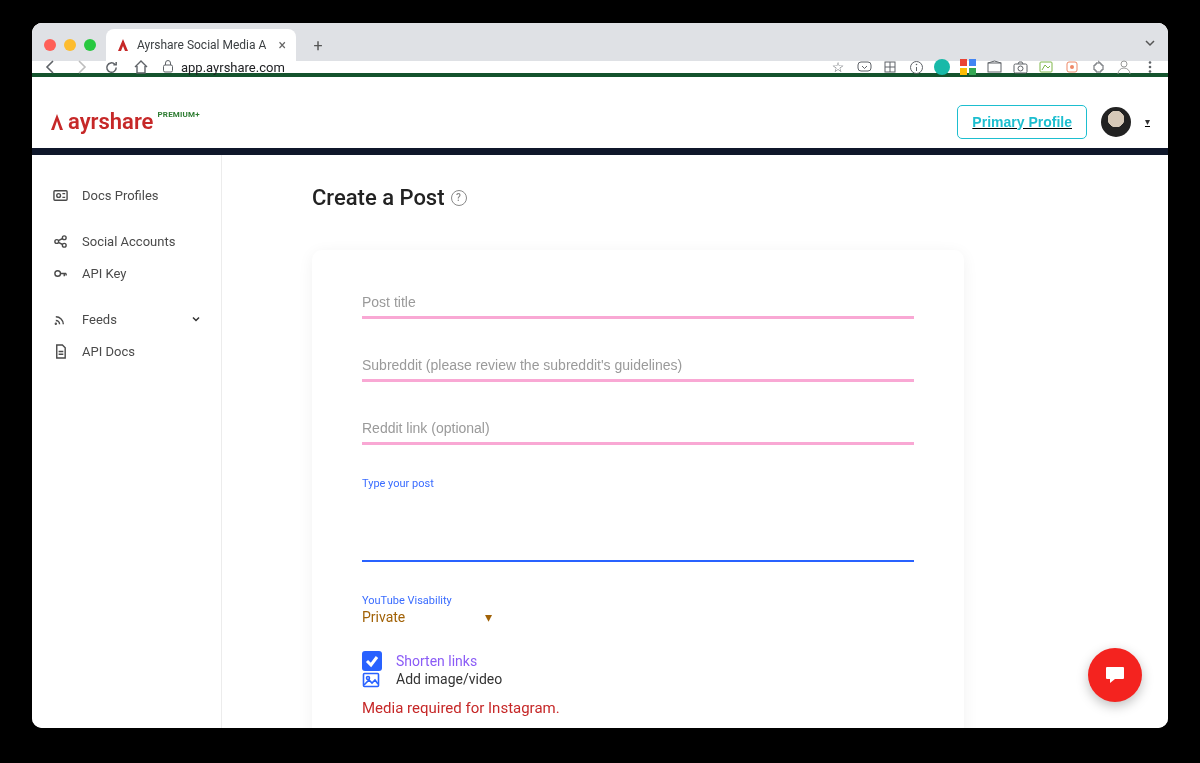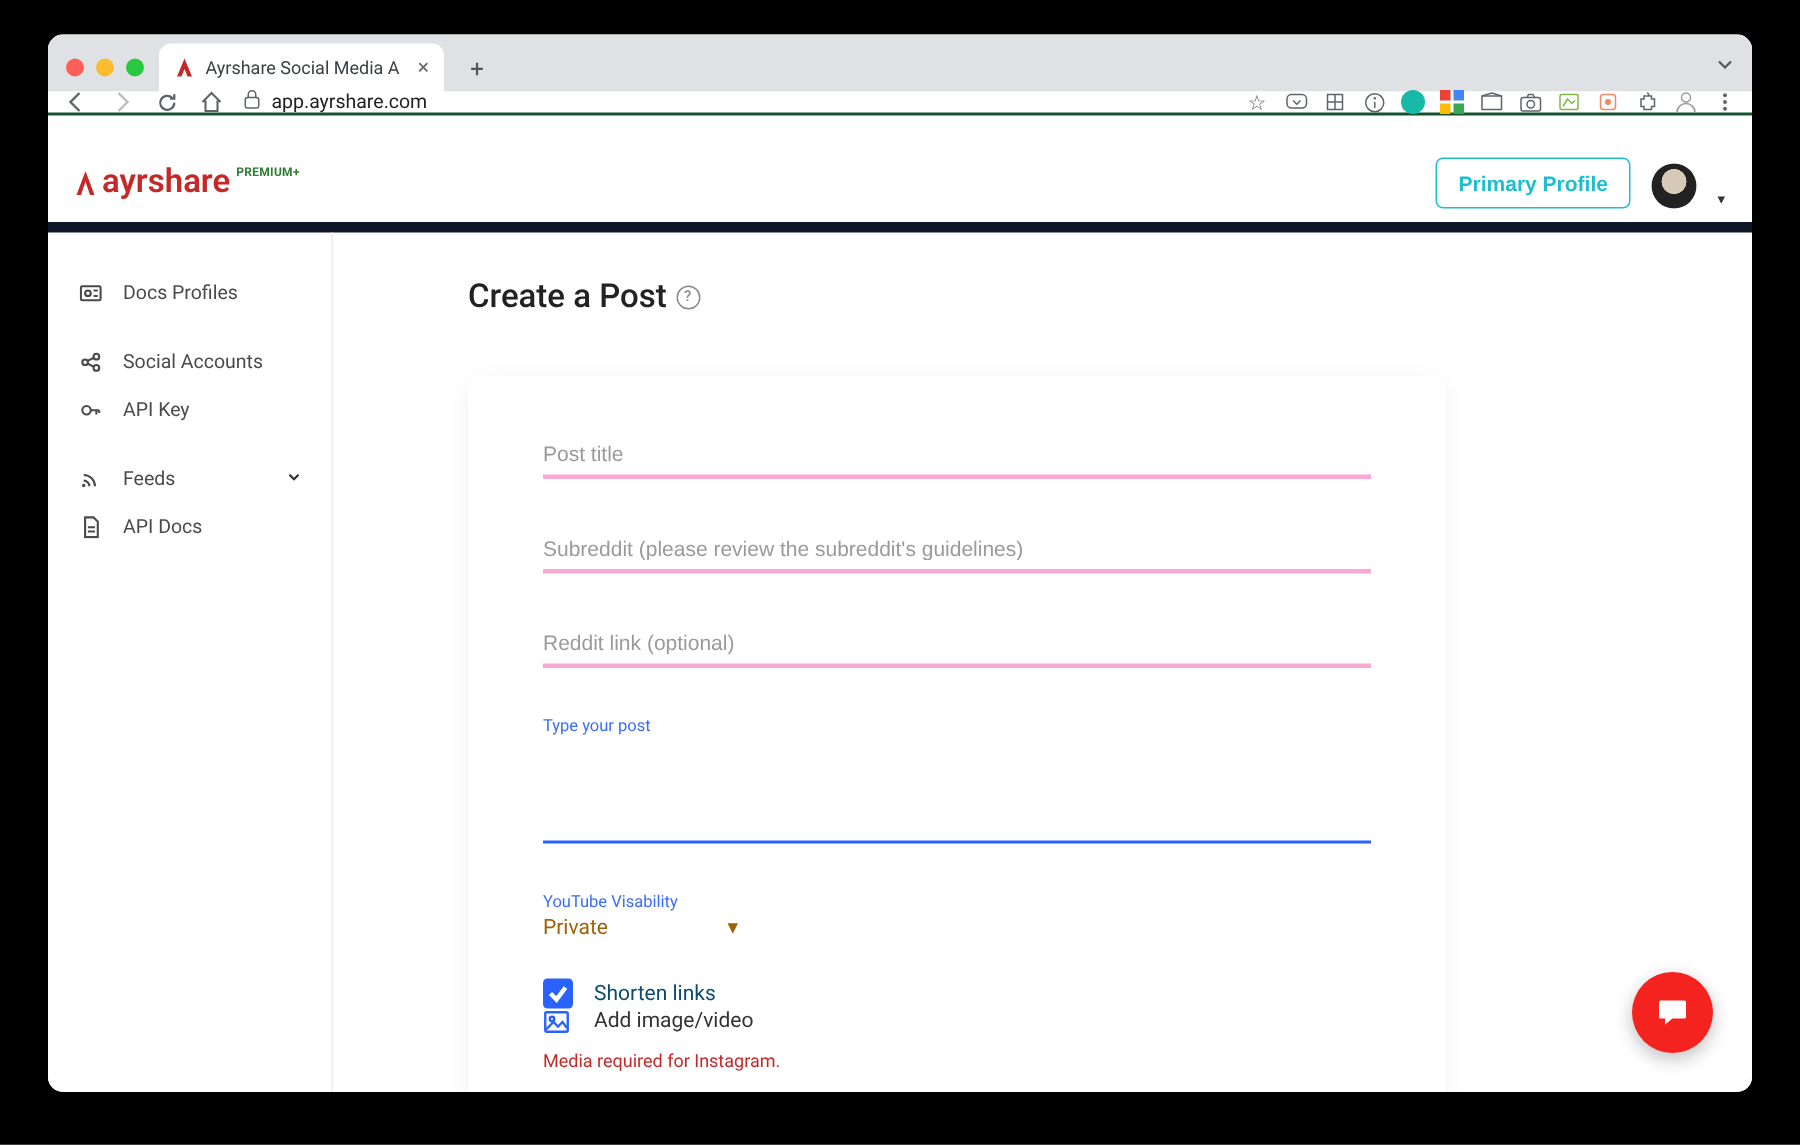--- a/index.html
+++ b/index.html
@@ -7,34 +7,34 @@
   .frame { position: absolute; left: 32px; top: 23px; width: 1136px; height: 705px; border-radius: 10px; overflow: hidden; background: #f1f1f1; box-shadow: 0 6px 30px rgba(0,0,0,0.4); }
   .chrome-top { height: 72px; background: #fff; display:flex; flex-direction:column; }
   .tab-strip { height: 38px; background: #dfe1e5; display:flex; align-items:flex-end; padding-left:10px; }
   .traffic { display:flex; gap:8px; align-items:center; padding:0 10px 10px 2px; }
   .dot { width:12px; height:12px; border-radius:50%; }
   .dot.red{background:#ff5f57;} .dot.yellow{background:#fdbc2e;} .dot.green{background:#28c840;}
   .tab { background:#fff; height:32px; border-radius:8px 8px 0 0; display:flex; align-items:center; padding:0 10px; gap:7px; font-size:12px; color:#3c4043; width:190px; }
   .tab-close{ margin-left:auto; color:#666; font-size:14px; }
   .new-tab { width:28px; height:28px; display:flex; align-items:center; justify-content:center; color:#555; font-size:16px; margin-left:8px; margin-bottom:2px; }
   .strip-chevron{ margin-left:auto; margin-right:12px; margin-bottom:8px; color:#555; }
-  .addr-row { height:16px; background:#fff; display:flex; align-items:center; padding:0 10px; gap:12px; border-bottom:2px solid #14532d;}
+  .addr-row { height:16px; background:#fff; display:flex; align-items:center; padding:0 10px; gap:12px; border-bottom:4px solid #14532d;}
   .nav-ico { width:18px; height:18px; display:flex; align-items:center; justify-content:center; color:#5f6368;}
   .addr-bar{ flex:0 0 auto; display:flex; align-items:center; gap:7px; font-size:13px; color:#202124; }
   .addr-spacer{ flex:1; }
   .ext-row { display:flex; gap:10px; align-items:center; }
   .ext-ico{ width:16px; height:16px; display:flex; align-items:center; justify-content:center; color:#5f6368; font-size:14px;}
   .ext-fill{ width:16px; height:16px; border-radius:50%; }
   .app { position:absolute; top:72px; left:0; right:0; bottom:0; background:#fff; }
   .app-header{ height:60px; border-bottom:7px solid #0f172a; display:flex; align-items:center; padding:0 18px;}
   .logo-wrap{ display:flex; align-items:baseline; gap:2px; font-weight:600; font-size:22px; }
   .logo-a { color:#c62828; display:flex; align-items:center; gap:4px;}
   .logo-a svg { width:14px; height:18px; }
   .premium{ font-size:8px; color:#2e7d32; font-weight:700; letter-spacing:0.2px; position:relative; top:-14px; left:2px;}
-  .header-right{ margin-left:auto; display:flex; align-items:flex-end; gap:14px; }
+  .header-right{ margin-left:auto; display:flex; align-items:center; gap:14px;text-decoration:underline; }
   .primary-btn{ border:1px solid #1dbecf; color:#1dbecf; background:#fff; padding:8px 14px; border-radius:5px; font-size:14px; font-weight:600;}
   .avatar{ width:30px; height:30px; border-radius:50%; background:#222; background-image: radial-gradient(circle at 50% 40%, #d6c9b8 0 35%, #222 36%); position:relative;}
   .chev-dn{ color:#333; font-size:10px;}
   .app-body{ position:absolute; top:60px; left:0; right:0; bottom:0; display:flex; }
   .sidebar{ width:190px; border-right:1px solid #ececec; padding-top:24px;}
   .side-item{ display:flex; align-items:center; gap:14px; padding:8px 20px; font-size:13px; color:#4a4a4a; cursor:pointer;}
   .side-item.active{ color:#2962ff; font-weight:600;}
   .side-spacer{ height:14px; }
   .side-ico{ width:16px; height:16px; display:flex; align-items:center; justify-content:center; color:inherit;}
   .side-ico svg{ width:15px; height:15px; stroke:currentColor; fill:none; stroke-width:1.5;}
@@ -42,27 +42,27 @@
   .page-title{ font-size:22px; color:#222; font-weight:500; display:flex; align-items:center; gap:6px; margin-bottom:40px;}
   .help-circ{ width:16px; height:16px; border:1.3px solid #888; border-radius:50%; display:flex; align-items:center; justify-content:center; font-size:10px; color:#888;}
   .card{ width:652px; background:#fff; border-radius:10px; box-shadow:0 3px 16px rgba(0,0,0,0.06); padding:38px 50px 30px 50px;}
   .inp{ width:100%; border:none; border-bottom:3px solid #f9a8d4; padding:6px 0; font-size:14px; outline:none; margin-bottom:32px; color:#333;}
   .inp::placeholder{ color:#9a9a9a; }
   .ta-label{ font-size:11px; color:#3a6cff; margin-bottom:2px; display:block;}
   .ta{ width:100%; height:70px; border:none; border-bottom:2px solid #2962ff; resize:none; outline:none; font-size:13px; padding:4px 0; font-family:inherit;}
   .ta-corner{ position:relative; }
   .sel-label{ font-size:11px; color:#3a6cff; margin-top:28px; display:block;}
   .sel-row{ display:flex; align-items:center; width:130px; justify-content:space-between; font-size:14px; color:#a16207; padding:2px 0;}
-  .chk-row{ display:flex; align-items:center; gap:14px; margin-top:24px; font-size:14px; color:#0c4a6e;}
+  .chk-row{ display:flex; align-items:center; gap:14px; margin-top:24px; font-size:14px; color:#8b5cf6;}
   .chk{ width:20px; height:20px; background:#2962ff; border-radius:3px; display:flex; align-items:center; justify-content:center; color:#fff;}
   .chk svg{ width:14px; height:14px; stroke:#fff; fill:none; stroke-width:3;}
   .add-row{ display:flex; align-items:flex-start; gap:16px; font-size:14px; color:#333;}
   .add-ico{ width:18px; height:18px; color:#2962ff;}
   .add-ico svg{ width:18px; height:18px; stroke:currentColor; fill:none; stroke-width:1.6;}
-  .warn{ font-size:12px; color:#c62828; margin-top:10px;}
+  .warn{ font-size:15px; color:#c62828; margin-top:10px;}
   .chat-fab{ position:absolute; right:26px; bottom:26px; width:54px; height:54px; border-radius:50%; background:#f4231f; display:flex; align-items:center; justify-content:center; box-shadow:0 4px 12px rgba(0,0,0,0.25);}
   .chat-fab svg{ width:24px; height:24px; fill:#fff;}
   .favicon{ width:14px; height:14px; color:#c62828;}
   .tab-title{ white-space:nowrap; overflow:hidden; text-overflow:clip; max-width:130px;}
   .grid-squares{ width:16px; height:16px; background:
      linear-gradient(#ea4335,#ea4335) 0 0/7px 7px no-repeat,
      linear-gradient(#4285f4,#4285f4) 9px 0/7px 7px no-repeat,
      linear-gradient(#fbbc05,#fbbc05) 0 9px/7px 7px no-repeat,
      linear-gradient(#34a853,#34a853) 9px 9px/7px 7px no-repeat;}
 </style>

